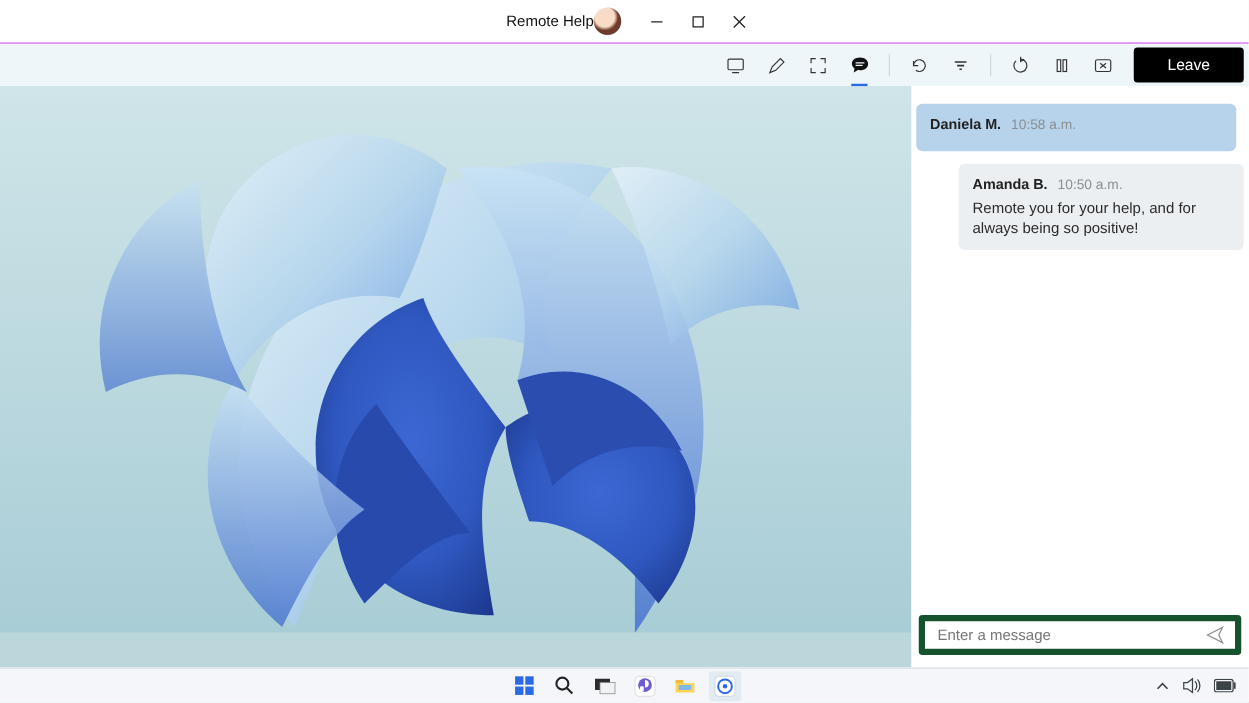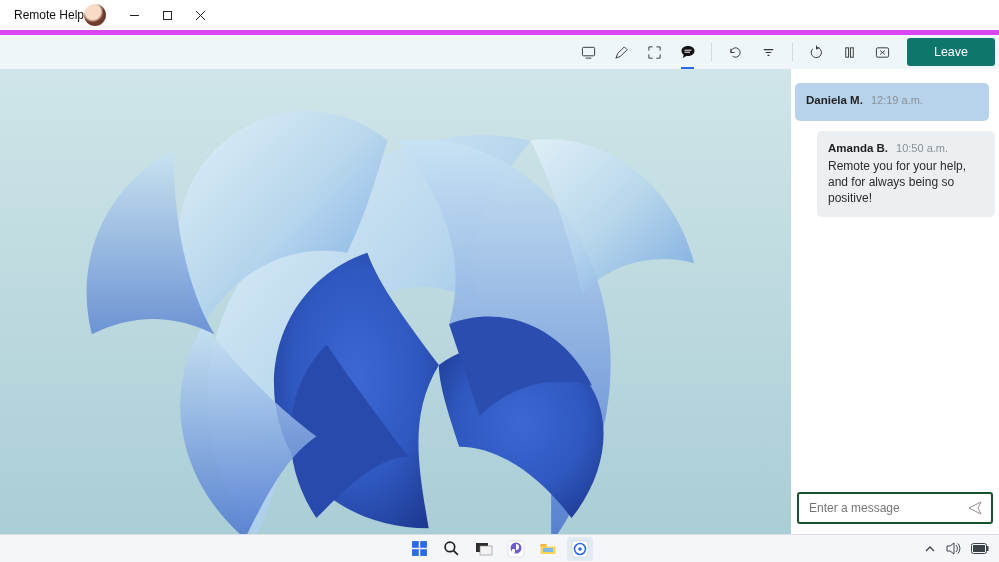--- a/index.html
+++ b/index.html
@@ -1,47 +1,47 @@
 <!DOCTYPE html>
 <html><head>
 <meta charset="utf-8">
 <style>
   * { box-sizing: border-box; margin: 0; padding: 0; font-family: "Segoe UI", -apple-system, Arial, sans-serif; }
   html, body { width: 999px; height: 562px; overflow: hidden; background: #fff; }
 
   
-  .titlebar { height: 35px; display: flex; align-items: center; justify-content: flex-start; padding: 0 0 0 14px; border-bottom: 5px solid #d946ef; }
+  .titlebar { height: 35px; display: flex; align-items: center; justify-content: center; padding: 0 0 0 14px; border-bottom: 1px solid #d946ef; }
   .titlebar .title { font-size: 12px; color: #111; }
   .titlebar .window-ctrls { display: flex; align-items: center; height: 100%; }
   .titlebar .avatar { width: 22px; height: 22px; border-radius: 50%; background: radial-gradient(circle at 40% 35%, #f9dcc7 0 40%, #6f3b2b 55% 100%); margin-right: 12px; }
   .win-btn { width: 33px; height: 35px; display: flex; align-items: center; justify-content: center; color: #222; font-size: 10px; }
 
   
   .toolbar { height: 34px; background: #eff6fa; display: flex; align-items: center; justify-content: flex-end; padding-right: 4px; gap: 0; }
   .tool-btn { width: 33px; height: 34px; display: flex; align-items: center; justify-content: center; color: #333; position: relative; }
   .tool-btn.active::after { content: ""; position: absolute; bottom: 0; left: 10px; right: 10px; height: 2.5px; background: #2b6ae6; }
   .tool-btn.active svg { color: #111; }
   .tool-sep { width: 1px; height: 18px; background: #cfdbe2; margin: 0 7px; }
-  .leave-btn { margin-left: 8px; width: 88px; height: 28px; border-radius: 3px; background: #0f766e; color: #fff; font-size: 12.5px; display: flex; align-items: center; justify-content: center; }
+  .leave-btn { margin-left: 8px; width: 88px; height: 28px; border-radius: 3px; background: #000000; color: #fff; font-size: 12.5px; display: flex; align-items: center; justify-content: center; }
 
   
   .workspace { display: flex; height: calc(100% - 35px - 34px - 28px); }
   .remote-view { flex: 1; background: #bcd7dc; position: relative; overflow: hidden; }
   
   .remote-view .flower { position: absolute; inset: 0; }
 
-  .chat-panel { width: 208px; background: #fff; display: flex; flex-direction: column; padding: 14px 10px 10px 10px; gap: 10px; }
+  .chat-panel { width: 270px; background: #fff; display: flex; flex-direction: column; padding: 14px 10px 10px 10px; gap: 10px; }
   .msg { border-radius: 5px; padding: 10px 11px 10px 11px; font-size: 12px; line-height: 1.35; }
   .msg .hdr { display: flex; gap: 8px; margin-bottom: 2px; align-items: baseline; }
   .msg .hdr .name { font-weight: 600; font-size: 11.5px; color: #222; }
   .msg .hdr .time { font-size: 11px; color: #8a8f94; }
   .msg.incoming { background: #b7d3eb; color: #2b2b2b; margin-right: 0; margin-left: -6px; }
-  .msg.outgoing { background: #eceff1; color: #2b2b2b; margin-left: 16px; margin-right: -6px; }
-
-  .chat-input { margin-top: auto; border: 2px solid #14532d; border-radius: 3px; height: 32px; display: flex; align-items: center; padding: 0 8px 0 10px; margin-left: -4px; margin-right: -4px; }
+  .msg.outgoing { background: #eceff1; color: #2b2b2b; margin-left: 28px; margin-right: -6px; }
+
+  .chat-input { margin-top: auto; border: 5px solid #14532d; border-radius: 3px; height: 32px; display: flex; align-items: center; padding: 0 8px 0 10px; margin-left: -4px; margin-right: -4px; }
   .chat-input input { flex: 1; border: none; outline: none; font-size: 12px; color: #555; background: transparent; }
   .chat-input .send { color: #888; display: flex; align-items: center; }
 
   
   .taskbar { height: 28px; background: #f4f6f9; border-top: 1px solid #d9dfe4; display: flex; align-items: center; justify-content: center; position: relative; }
   .task-center { display: flex; gap: 6px; align-items: center; }
   .task-icon { width: 26px; height: 24px; display: flex; align-items: center; justify-content: center; border-radius: 3px; }
   .task-icon.active { background: #e3ebf2; }
   .tray { position: absolute; right: 10px; display: flex; gap: 10px; align-items: center; color: #3c4348; }
   .tray svg { display: block; }
@@ -168,21 +168,21 @@
       <path d="M200 250 C160 310 170 400 240 460 C260 420 280 380 310 360 C270 330 230 290 200 250 Z" fill="url(#g3)" opacity="0.85"></path>
       <path d="M520 70 C590 60 660 110 680 190 C640 180 600 190 570 220 C560 170 540 110 520 70 Z" fill="url(#g2)" opacity="0.8"></path>
       <path d="M170 80 C110 110 70 180 90 260 C130 240 170 240 210 260 C180 210 170 140 170 80 Z" fill="url(#g3)" opacity="0.7"></path>
     </svg>
   </div>
 
   <div class="chat-panel">
     <div class="msg incoming">
       <div class="hdr">
         <span class="name">Daniela M.</span>
-        <span class="time">12:19 a.m.</span>
+        <span class="time">10:58 a.m.</span>
       </div>
     </div>
     <div class="msg outgoing">
       <div class="hdr">
         <span class="name">Amanda B.</span>
         <span class="time">10:50 a.m.</span>
       </div>
       <div>Remote you for your help, and for always being so positive!</div>
     </div>
 

